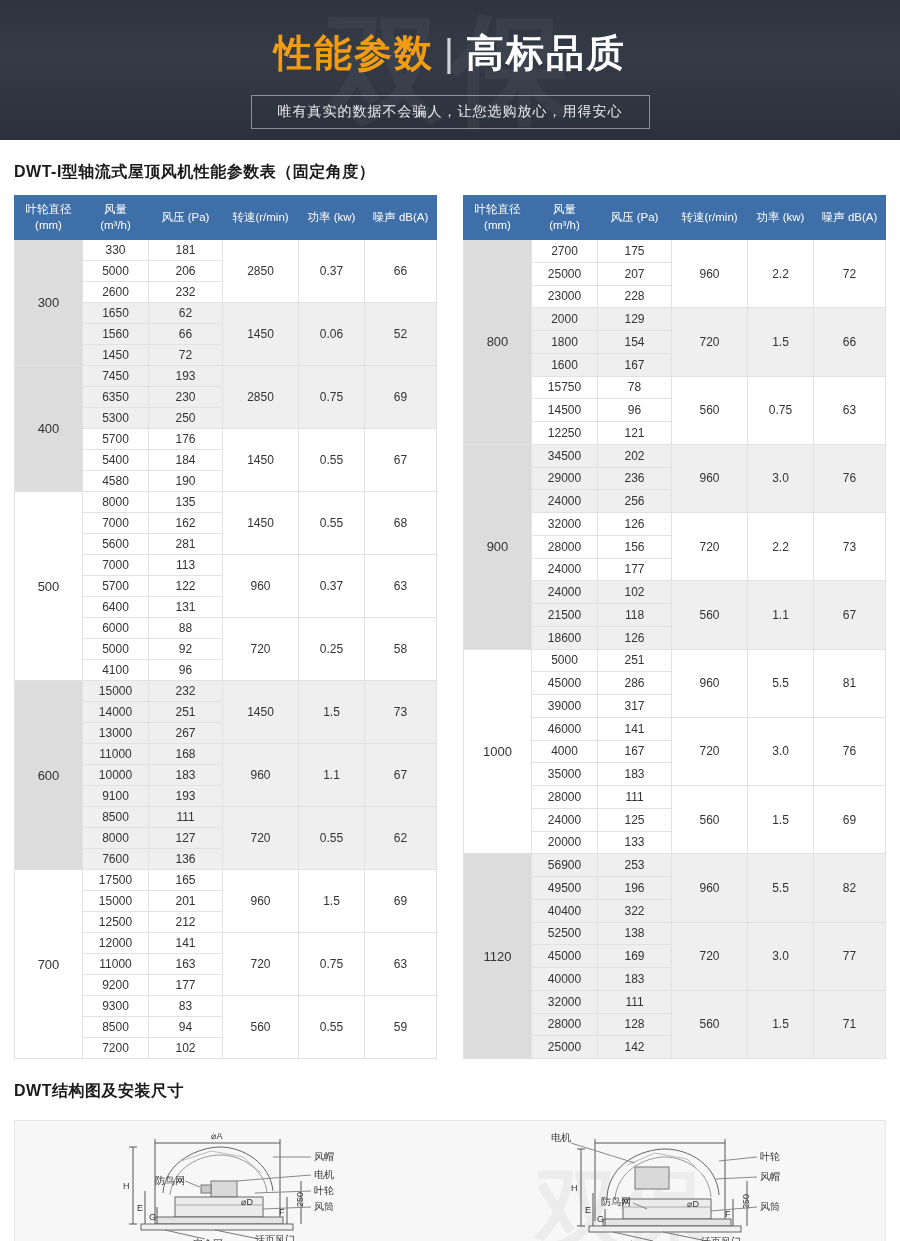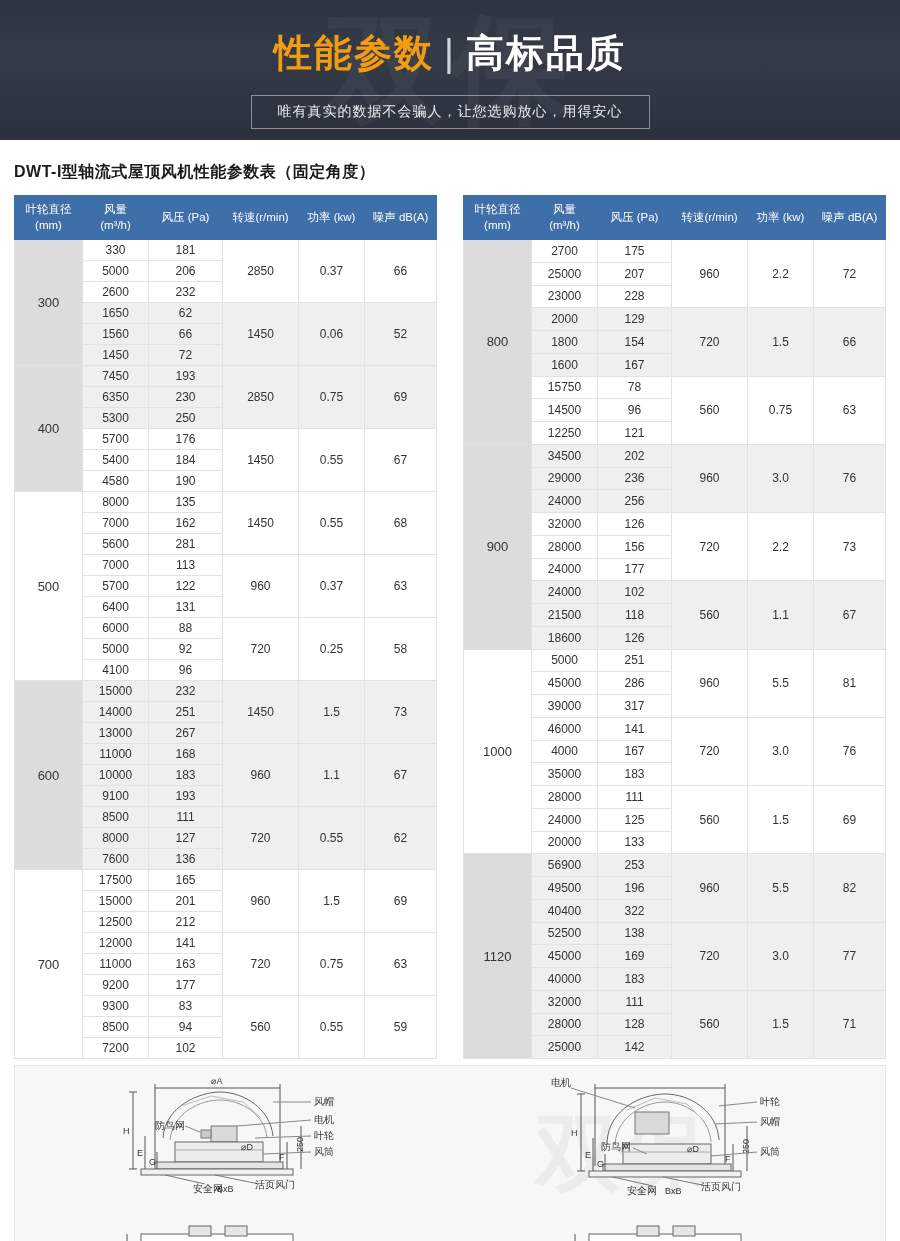--- a/index.html
+++ b/index.html
@@ -585,20 +585,21 @@
             <td class="grp shade">128</td>
           </tr>
           <tr>
             <td class="grp shade">25000</td>
             <td class="grp shade">142</td>
           </tr>
         </tbody>
     </table>
   </div>
 
+  <div class="sec-title">DWT结构图及安装尺寸</div>
 
   <div class="diagram-box">
 
     <div class="dwm b">双保</div>
     <div class="svg-holder">
       <svg width="872" height="300" viewBox="0 0 872 300" xmlns="http://www.w3.org/2000/svg">
         <g stroke="#555" fill="none" stroke-width="1" font-family="Liberation Sans, sans-serif" font-size="9">
 
           <line x1="140" y1="22" x2="265" y2="22"></line>
           <line x1="140" y1="18" x2="140" y2="100"></line>

